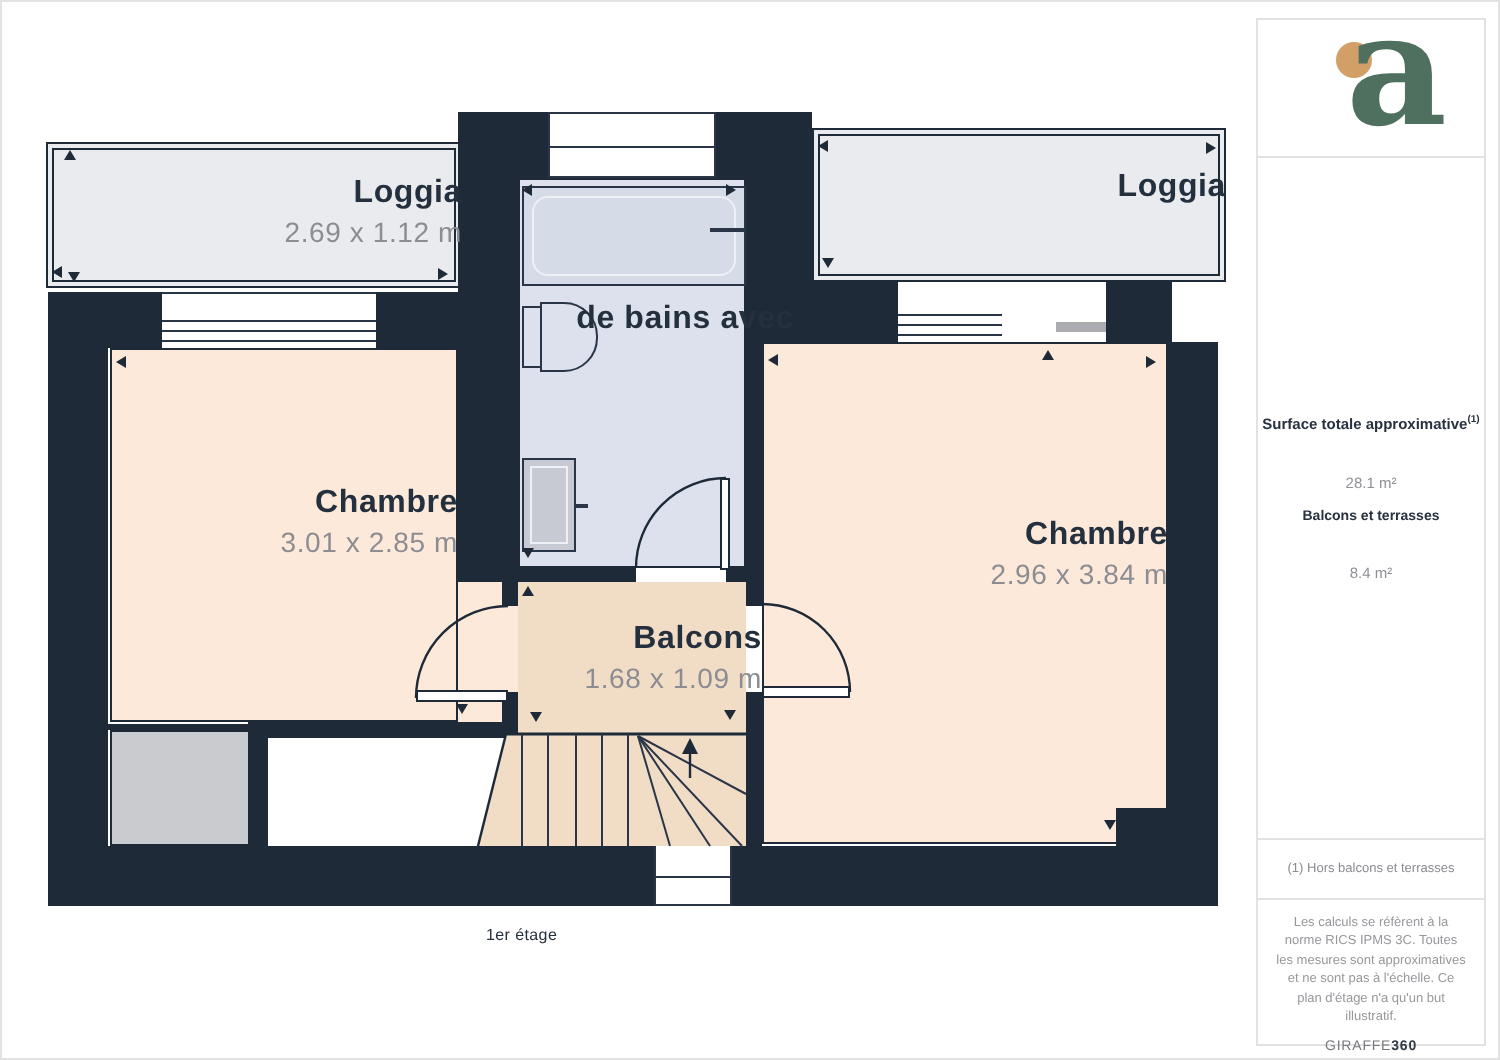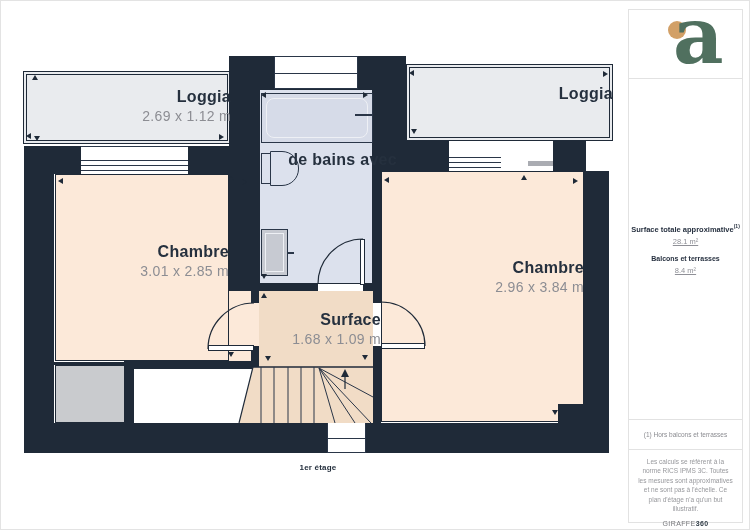--- a/index.html
+++ b/index.html
@@ -18,42 +18,42 @@
   .fill-closet{ background:#c9cbce; }
   .loggia::before { content:""; position:absolute; inset:2px; border:1px solid #1f2a38; }
   .noborder { border:none; }
   .window { position:absolute; background:#ffffff; box-sizing:border-box; }
   .win-lines { position:absolute; left:0; right:0; bottom:1px; height:13px;
     background:repeating-linear-gradient(to bottom,#2a3648 0px,#2a3648 1px,transparent 1px,transparent 5px); }
   .midline::after { content:""; position:absolute; left:0; right:0; top:50%; height:1px; background:#2a3648; }
   .room-label { position:absolute; text-align:right; color:#25303e; letter-spacing:.3px; z-index:30; }
   .room-name { font-weight:bold; font-size:16px; line-height:21px; white-space:nowrap; }
   .room-dims { font-size:14px; line-height:19px; color:#8c8d93; white-space:nowrap; }
-  .floor-label { position:absolute; font-size:8px; font-weight:bold; color:#25303e; text-align:center; letter-spacing:.2px; }
+  .floor-label { position:absolute; font-size:8px; font-weight:normal; color:#25303e; letter-spacing:.2px; }
   .arr { position:absolute; width:0; height:0; border:3.5px solid transparent; z-index:40; }
   .arr.up    { border-width:0 3.5px 5px 3.5px; border-bottom-color:#1f2a38; }
   .arr.down  { border-width:5px 3.5px 0 3.5px; border-top-color:#1f2a38; }
   .arr.left  { border-width:3.5px 5px 3.5px 0; border-right-color:#1f2a38; }
   .arr.right { border-width:3.5px 0 3.5px 5px; border-left-color:#1f2a38; }
   .leaf { position:absolute; background:#ffffff; border:1px solid #1f2a38; box-sizing:border-box; z-index:20; }
   .fixture { position:absolute; box-sizing:border-box; border:1px solid #2a3648; }
   .arcsvg { position:absolute; overflow:visible; z-index:15; }
   
   .sidebar { position:absolute; left:627px; top:8px; width:115px; height:514px;
     background:#fff; border:1px solid #e2e2e2; box-sizing:border-box;
     display:flex; flex-direction:column; }
   .sb-logo { height:68px; border-bottom:1px solid #e2e2e2; position:relative; flex:none; }
   .logo-dot { position:absolute; left:39px; top:11px; width:18px; height:18px; border-radius:50%; background:#d2a067; }
   .logo-letter { position:absolute; left:44px; top:-13px; font-family:"DejaVu Serif", serif; font-weight:bold;
     font-size:78px; color:#50705f; line-height:78px; }
   .sb-info { flex:1 1 auto; display:flex; flex-direction:column; justify-content:center; align-items:center;
     border-bottom:1px solid #e2e2e2; text-align:center; padding:0 2px; }
   .sb-title { font-size:7.5px; font-weight:bold; color:#273140; white-space:nowrap; }
   .sb-sup { font-size:5px; vertical-align:super; font-weight:bold; }
-  .sb-value { font-size:7.5px; color:#8f9097; margin-top:4px;text-decoration:underline; }
+  .sb-value { font-size:7.5px; color:#8f9097; margin-top:20px; }
   .sb-subtitle { font-size:7px; font-weight:bold; color:#273140; margin-top:9px; white-space:nowrap; }
   .sb-footnote { flex:none; height:29px; border-bottom:1px solid #e2e2e2; display:flex; align-items:center;
     justify-content:center; font-size:6.5px; color:#8a8b90; }
   .sb-legal { flex:none; height:72px; padding:7px 9px 0 9px; text-align:center; font-size:6.5px;
     line-height:1.45; color:#97989c; box-sizing:border-box; }
   .sb-brand { margin-top:5px; font-size:7px; letter-spacing:.4px; color:#77787c; }
   .sb-brand b { color:#2f3a45; }
 </style>
 </head>
 <body>
@@ -186,21 +186,21 @@
     </div>
     <div class="room-label" style="left:54px;top:240px;width:174px;">
       <div class="room-name">Chambre</div>
       <div class="room-dims">3.01 x 2.85 m</div>
     </div>
     <div class="room-label" style="left:380px;top:256px;width:203px;">
       <div class="room-name">Chambre</div>
       <div class="room-dims">2.96 x 3.84 m</div>
     </div>
     <div class="room-label" style="left:250px;top:308px;width:130px;">
-      <div class="room-name">Surface</div>
+      <div class="room-name">Balcons</div>
       <div class="room-dims">1.68 x 1.09 m</div>
     </div>
 
     <div class="floor-label" style="left:242px;top:462px;width:150px;">1er étage</div>
   </div>
 
   <div class="sidebar">
     <div class="sb-logo">
       <span class="logo-dot"></span>
       <span class="logo-letter">a</span>

